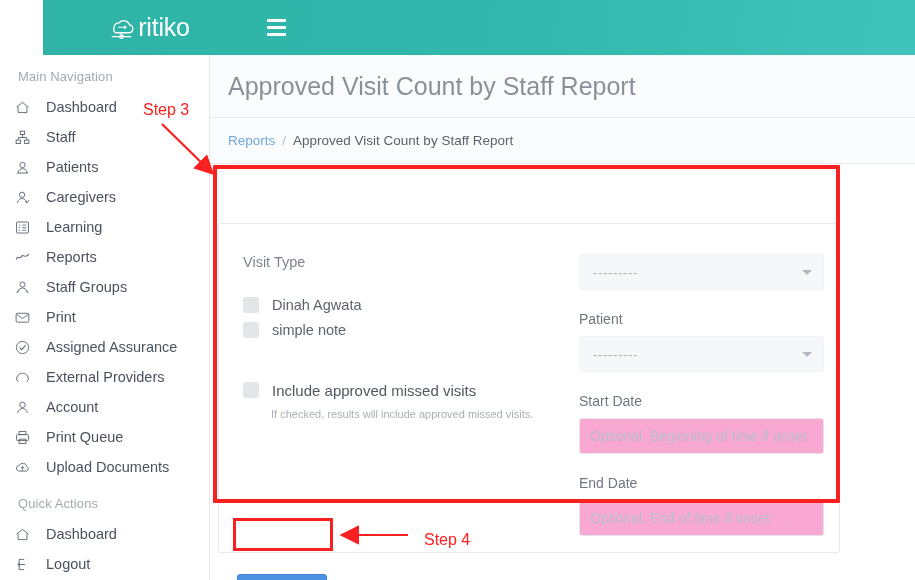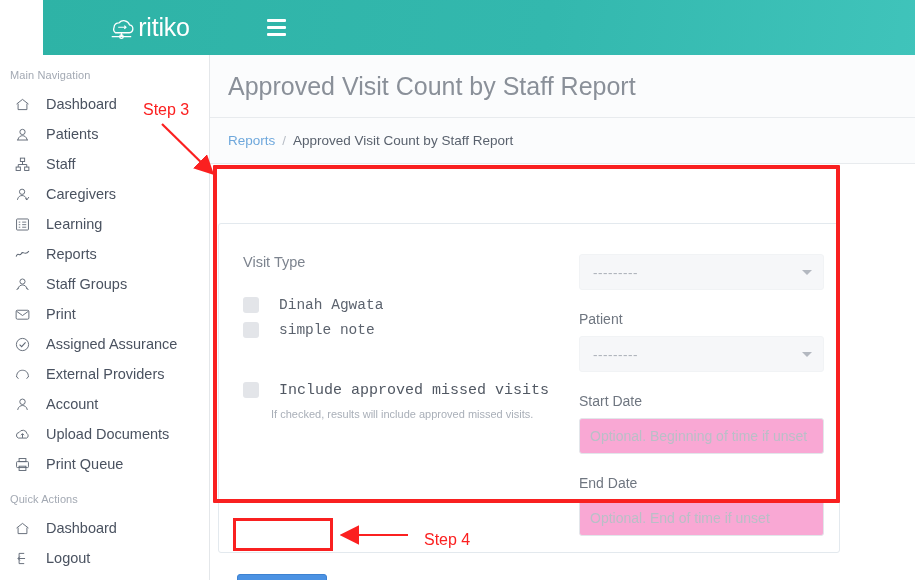--- a/index.html
+++ b/index.html
@@ -36,21 +36,21 @@
     display: block; width: 19px; height: 3px; background: #ffffff; border-radius: 1px;
   }
 
   
   .sidebar {
     position: absolute; top: 55px; left: 0; width: 210px; height: 525px;
     background: #ffffff; border-right: 1px solid #e4e7ea;
     overflow: hidden;
   }
   .nav-heading {
-    color: #a3a9b3; font-size: 11px; padding: 14px 0 8px 10px;
+    color: #a3a9b3; font-size: 13px; padding: 14px 0 8px 18px;
     letter-spacing: 0.1px;
   }
   .nav-item {
     display: flex; align-items: center; height: 30px;
     padding-left: 14px; gap: 15px; cursor: pointer;
   }
   .nav-item .ico { width: 17px; height: 17px; flex: 0 0 17px;
     display: flex; align-items: center; justify-content: center; }
   .nav-item .ico svg { display: block; }
   .nav-label { color: #4a5260; font-size: 14.5px; white-space: nowrap; }
@@ -77,21 +77,21 @@
   .form-card {
     position: absolute; top: 168px; left: 8px; width: 622px; height: 330px;
     background: #ffffff; border: 1px solid #e3e9ee; border-radius: 3px;
   }
   .form-inner { display: flex; padding: 30px 0 0 0; }
   .col-left { width: 360px; padding-left: 24px; }
   .col-right { width: 245px; }
 
   .field-label { color: #7c838e; font-size: 14.5px; margin-bottom: 27px; }
 
-  .cb-row { display: flex; align-items: flex-start; gap: 20px; margin-bottom: 9px; font-family: Liberation Mono, monospace; }
+  .cb-row { display: flex; align-items: flex-start; gap: 13px; margin-bottom: 9px; }
   .cbox {
     width: 16px; height: 16px; border-radius: 3px; background: #e3e5e9;
     flex: 0 0 16px; cursor: pointer;
   }
   .cb-text { color: #5c636e; font-size: 14.5px; }
   .cb-block { margin-top: 44px; }
   .cb-big .cb-text { font-size: 15px; color: #51586; color: #515863; }
   .help-text { color: #a9afb8; font-size: 11px; margin: 4px 0 0 28px; }
 
   .rlabel { color: #6f7680; font-size: 14px; margin-bottom: 9px; }
@@ -165,41 +165,41 @@
       <span class="ico">
           <svg width="17" height="17" viewBox="0 0 20 20">
             <path d="M3 9.5 L10 4 L17 9.5 M4.8 9 L4.8 16 L15.2 16 L15.2 9" fill="none" stroke="#5f6875" stroke-width="1.1"></path>
           </svg>
         </span>
       <span class="nav-label">Dashboard</span>
     </div>
     <div class="nav-item">
       <span class="ico">
           <svg width="17" height="17" viewBox="0 0 20 20">
-            <circle cx="10" cy="7" r="3.1" fill="none" stroke="#5f6875" stroke-width="1.1"></circle>
-            <path d="M4.5 16.5 C5.2 12.6 8 11.4 10 11.4 C12 11.4 14.8 12.6 15.5 16.5" fill="none" stroke="#5f6875" stroke-width="1.1"></path>
-            <path d="M3.5 16.5 L16.5 16.5" stroke="#5f6875" stroke-width="1.1"></path>
-          </svg>
-        </span>
-      <span class="nav-label">Patients</span>
-    </div>
-    <div class="nav-item">
-      <span class="ico">
-          <svg width="17" height="17" viewBox="0 0 20 20">
             <rect x="7.5" y="2.5" width="5" height="4" fill="none" stroke="#5f6875" stroke-width="1.1"></rect>
             <rect x="2.5" y="13" width="5" height="4" fill="none" stroke="#5f6875" stroke-width="1.1"></rect>
             <rect x="12.5" y="13" width="5" height="4" fill="none" stroke="#5f6875" stroke-width="1.1"></rect>
             <path d="M10 6.5 L10 10 M5 13 L5 10 L15 10 L15 13" fill="none" stroke="#5f6875" stroke-width="1.1"></path>
           </svg>
         </span>
       <span class="nav-label">Staff</span>
     </div>
     <div class="nav-item">
       <span class="ico">
           <svg width="17" height="17" viewBox="0 0 20 20">
+            <circle cx="10" cy="7" r="3.1" fill="none" stroke="#5f6875" stroke-width="1.1"></circle>
+            <path d="M4.5 16.5 C5.2 12.6 8 11.4 10 11.4 C12 11.4 14.8 12.6 15.5 16.5" fill="none" stroke="#5f6875" stroke-width="1.1"></path>
+            <path d="M3.5 16.5 L16.5 16.5" stroke="#5f6875" stroke-width="1.1"></path>
+          </svg>
+        </span>
+      <span class="nav-label">Patients</span>
+    </div>
+    <div class="nav-item">
+      <span class="ico">
+          <svg width="17" height="17" viewBox="0 0 20 20">
             <circle cx="9.5" cy="6.8" r="3.1" fill="none" stroke="#5f6875" stroke-width="1.1"></circle>
             <path d="M4 16.3 C4.7 12.4 7.5 11.2 9.5 11.2 C11.5 11.2 14.3 12.4 15 16.3" fill="none" stroke="#5f6875" stroke-width="1.1"></path>
             <path d="M13.5 14.5 L15 16.5 L17.5 13" fill="none" stroke="#5f6875" stroke-width="1.1"></path>
           </svg>
         </span>
       <span class="nav-label">Caregivers</span>
     </div>
     <div class="nav-item">
       <span class="ico">
           <svg width="17" height="17" viewBox="0 0 20 20">
@@ -259,35 +259,35 @@
           <svg width="17" height="17" viewBox="0 0 20 20">
             <circle cx="10" cy="6.8" r="3.2" fill="none" stroke="#5f6875" stroke-width="1.1"></circle>
             <path d="M4.3 16.4 C5 12.4 7.9 11.2 10 11.2 C12.1 11.2 15 12.4 15.7 16.4" fill="none" stroke="#5f6875" stroke-width="1.1"></path>
           </svg>
         </span>
       <span class="nav-label">Account</span>
     </div>
     <div class="nav-item">
       <span class="ico">
           <svg width="17" height="17" viewBox="0 0 20 20">
-            <path d="M5.2 14.2 A3.4 3.4 0 0 1 6 7.6 A5 5 0 0 1 15.3 9 A3 3 0 0 1 15 14.2 Z" fill="none" stroke="#5f6875" stroke-width="1.1"></path>
-            <path d="M10 14 L10 9.2 M8.2 10.8 L10 9 L11.8 10.8" fill="none" stroke="#5f6875" stroke-width="1.1"></path>
-          </svg>
-        </span>
-      <span class="nav-label">Upload Documents</span>
-    </div>
-    <div class="nav-item">
-      <span class="ico">
-          <svg width="17" height="17" viewBox="0 0 20 20">
             <rect x="6" y="3" width="8" height="3.6" fill="none" stroke="#5f6875" stroke-width="1.1"></rect>
             <rect x="3" y="6.6" width="14" height="7" rx="1" fill="none" stroke="#5f6875" stroke-width="1.1"></rect>
             <rect x="6" y="12" width="8" height="5" fill="none" stroke="#5f6875" stroke-width="1.1"></rect>
           </svg>
         </span>
       <span class="nav-label">Print Queue</span>
+    </div>
+    <div class="nav-item">
+      <span class="ico">
+          <svg width="17" height="17" viewBox="0 0 20 20">
+            <path d="M5.2 14.2 A3.4 3.4 0 0 1 6 7.6 A5 5 0 0 1 15.3 9 A3 3 0 0 1 15 14.2 Z" fill="none" stroke="#5f6875" stroke-width="1.1"></path>
+            <path d="M10 14 L10 9.2 M8.2 10.8 L10 9 L11.8 10.8" fill="none" stroke="#5f6875" stroke-width="1.1"></path>
+          </svg>
+        </span>
+      <span class="nav-label">Upload Documents</span>
     </div>
 
     <div class="nav-heading">Quick Actions</div>
 
     <div class="nav-item">
       <span class="ico">
           <svg width="17" height="17" viewBox="0 0 20 20">
             <path d="M3 9.5 L10 4 L17 9.5 M4.8 9 L4.8 16 L15.2 16 L15.2 9" fill="none" stroke="#5f6875" stroke-width="1.1"></path>
           </svg>
         </span>

